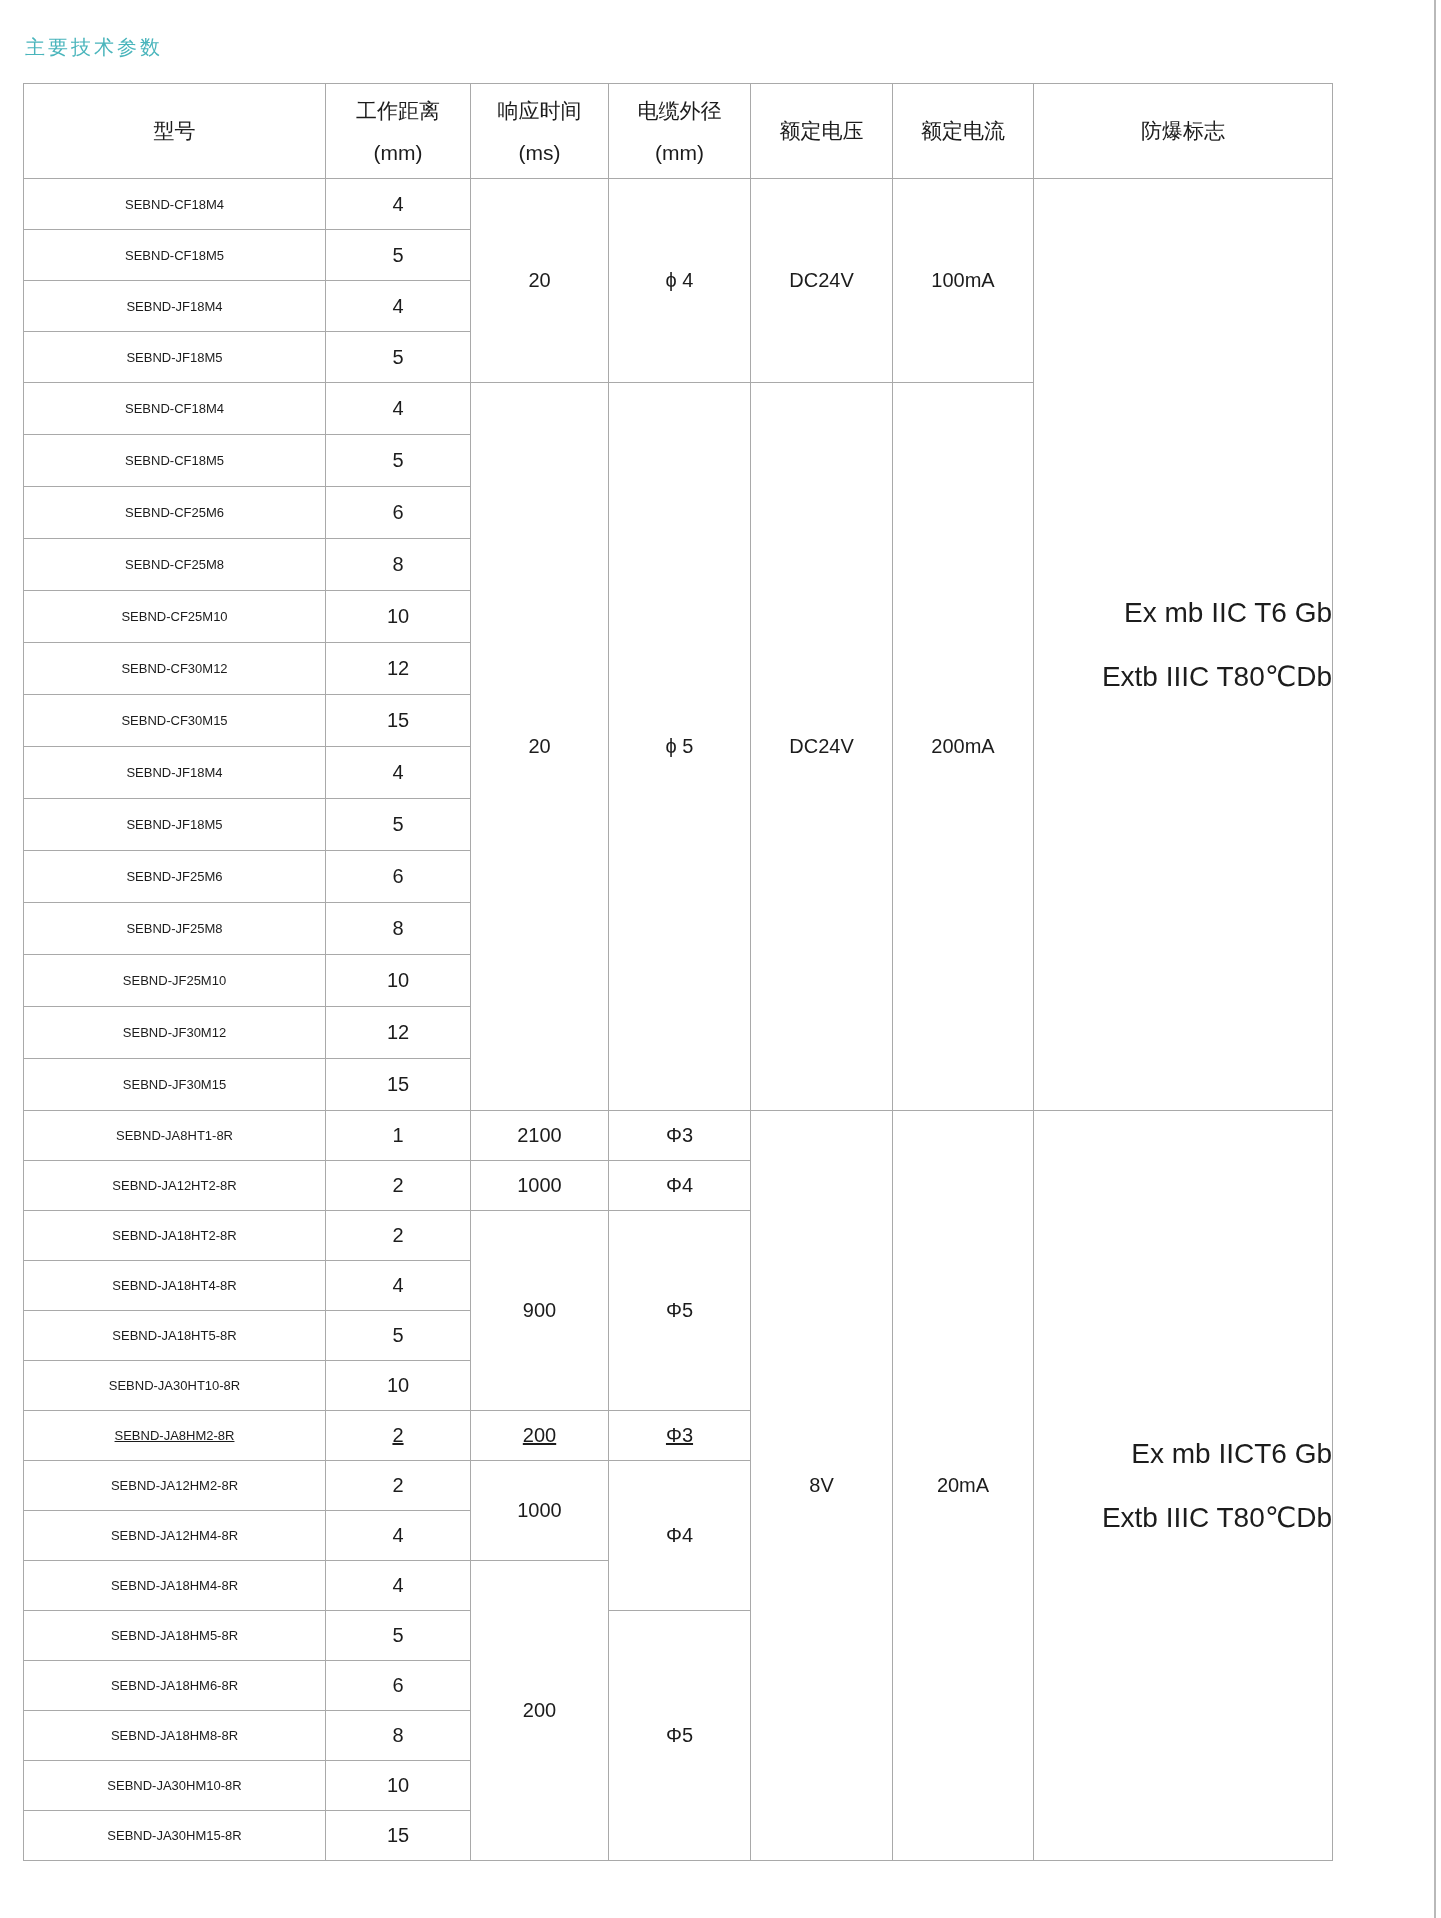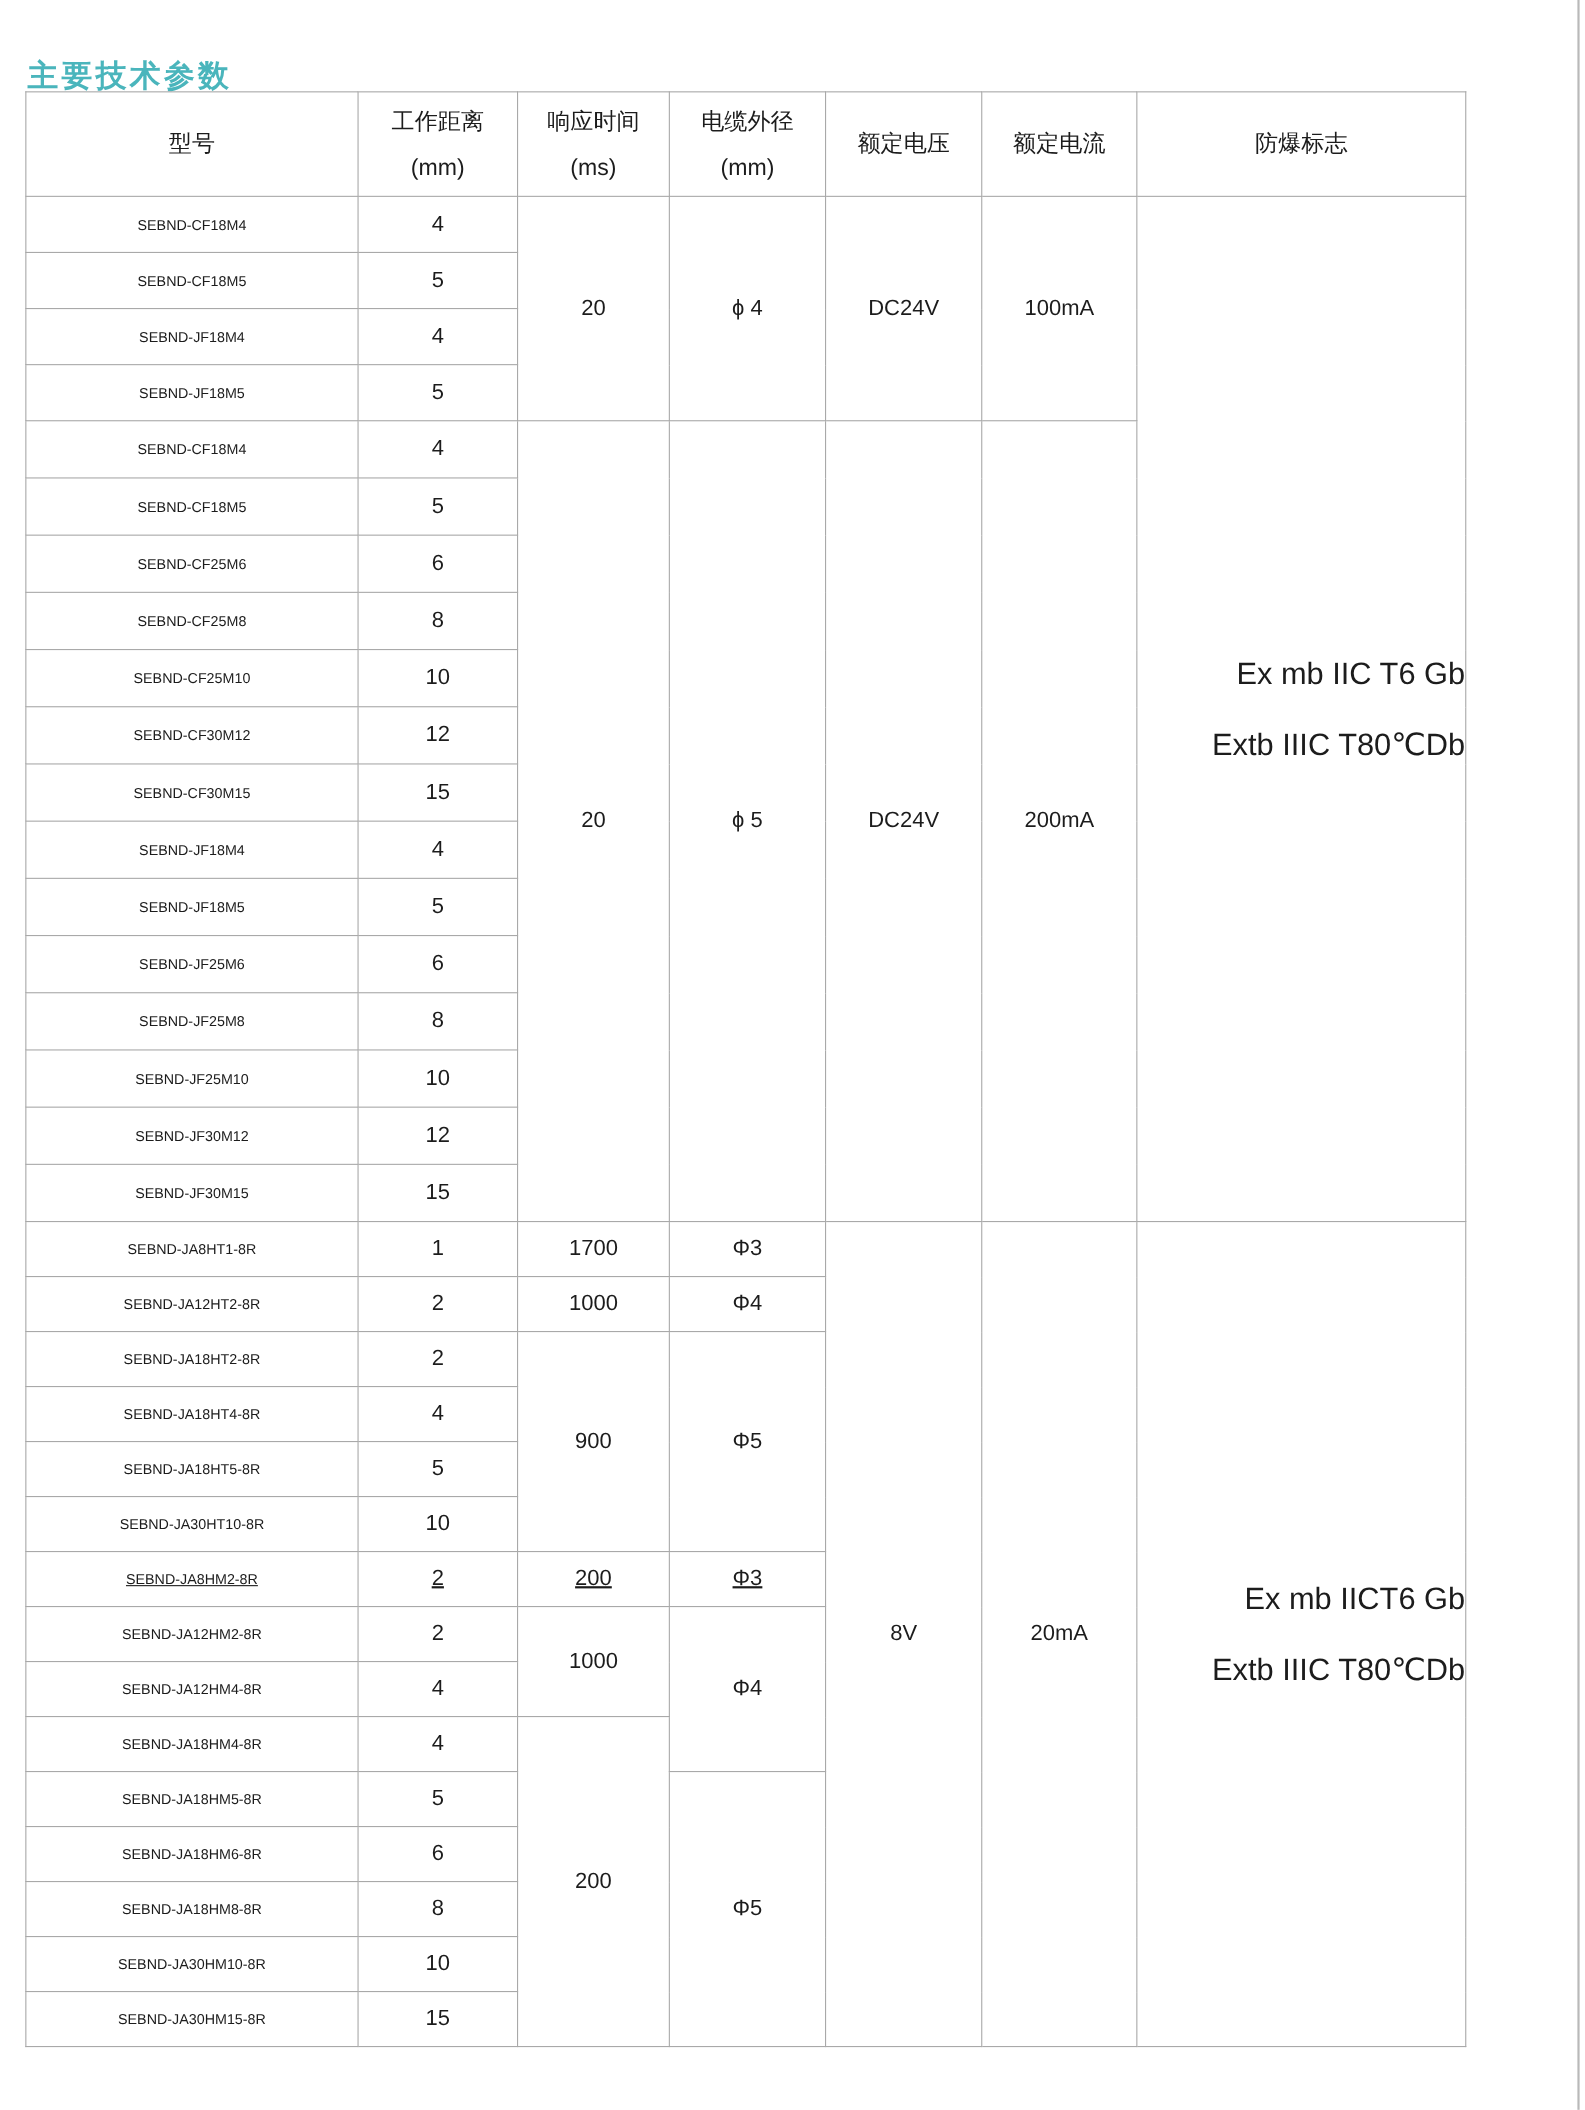--- a/index.html
+++ b/index.html
@@ -4,22 +4,22 @@
 <style>
   :root { --accent:#4ab5bc; --border:#a9a9a9; --ink:#1c1c1c; }
   * { box-sizing:border-box; }
   html,body { margin:0; padding:0; }
   body {
     width:1441px; height:1918px; position:relative; background:#ffffff;
     font-family:"Liberation Sans","DejaVu Sans",sans-serif; color:var(--ink);
     overflow:hidden;
   }
   .page-title {
-    position:absolute; left:25px; top:50px; margin:0;
-    font-size:28px; font-weight:bold; letter-spacing:3px; color:var(--accent);
+    position:absolute; left:25px; top:34px; margin:0;
+    font-size:20px; font-weight:normal; letter-spacing:3px; color:var(--accent);
   }
   .page-edge-line {
     position:absolute; left:1434px; top:0; width:2px; height:1918px;
     background:#b9b9b9;
   }
   table.spec {
     position:absolute; left:23px; top:83px; width:1309px;
     border-collapse:collapse; table-layout:fixed;
   }
   .spec th, .spec td {
@@ -161,21 +161,21 @@
         <td class="model-cell">SEBND-JF30M12</td>
         <td class="distance-cell">12</td>
       </tr>
       <tr style="height: 52px;">
         <td class="model-cell">SEBND-JF30M15</td>
         <td class="distance-cell">15</td>
       </tr>
       <tr style="height: 50px;">
         <td class="model-cell">SEBND-JA8HT1-8R</td>
         <td class="distance-cell">1</td>
-        <td rowspan="1" class="response-cell">1700</td>
+        <td rowspan="1" class="response-cell">2100</td>
         <td rowspan="1" class="cable-cell">Φ3</td>
         <td rowspan="15" class="voltage-cell">8V</td>
         <td rowspan="15" class="current-cell">20mA</td>
         <td rowspan="15" class="explosion-cell">
           <div class="explosion-line1">Ex mb IICT6 Gb</div>
           <div class="explosion-line2">Extb IIIC T80℃Db</div>
         </td>
       </tr>
       <tr style="height: 50px;">
         <td class="model-cell">SEBND-JA12HT2-8R</td>

